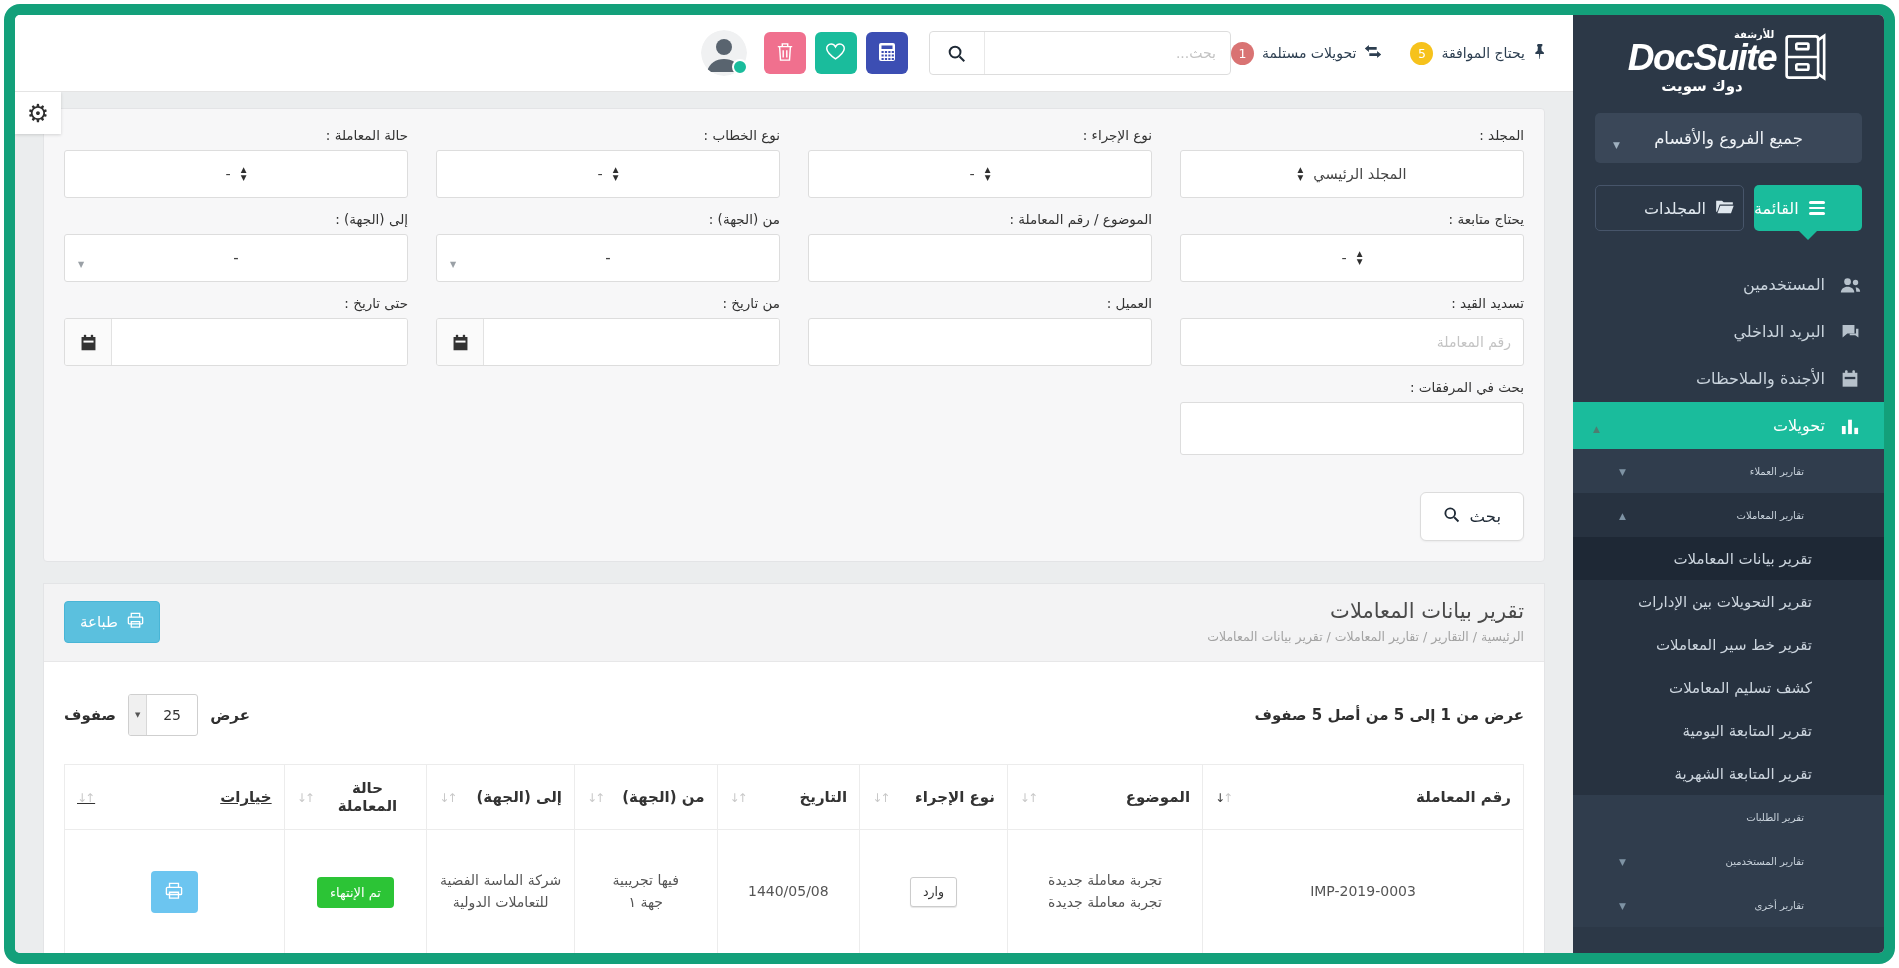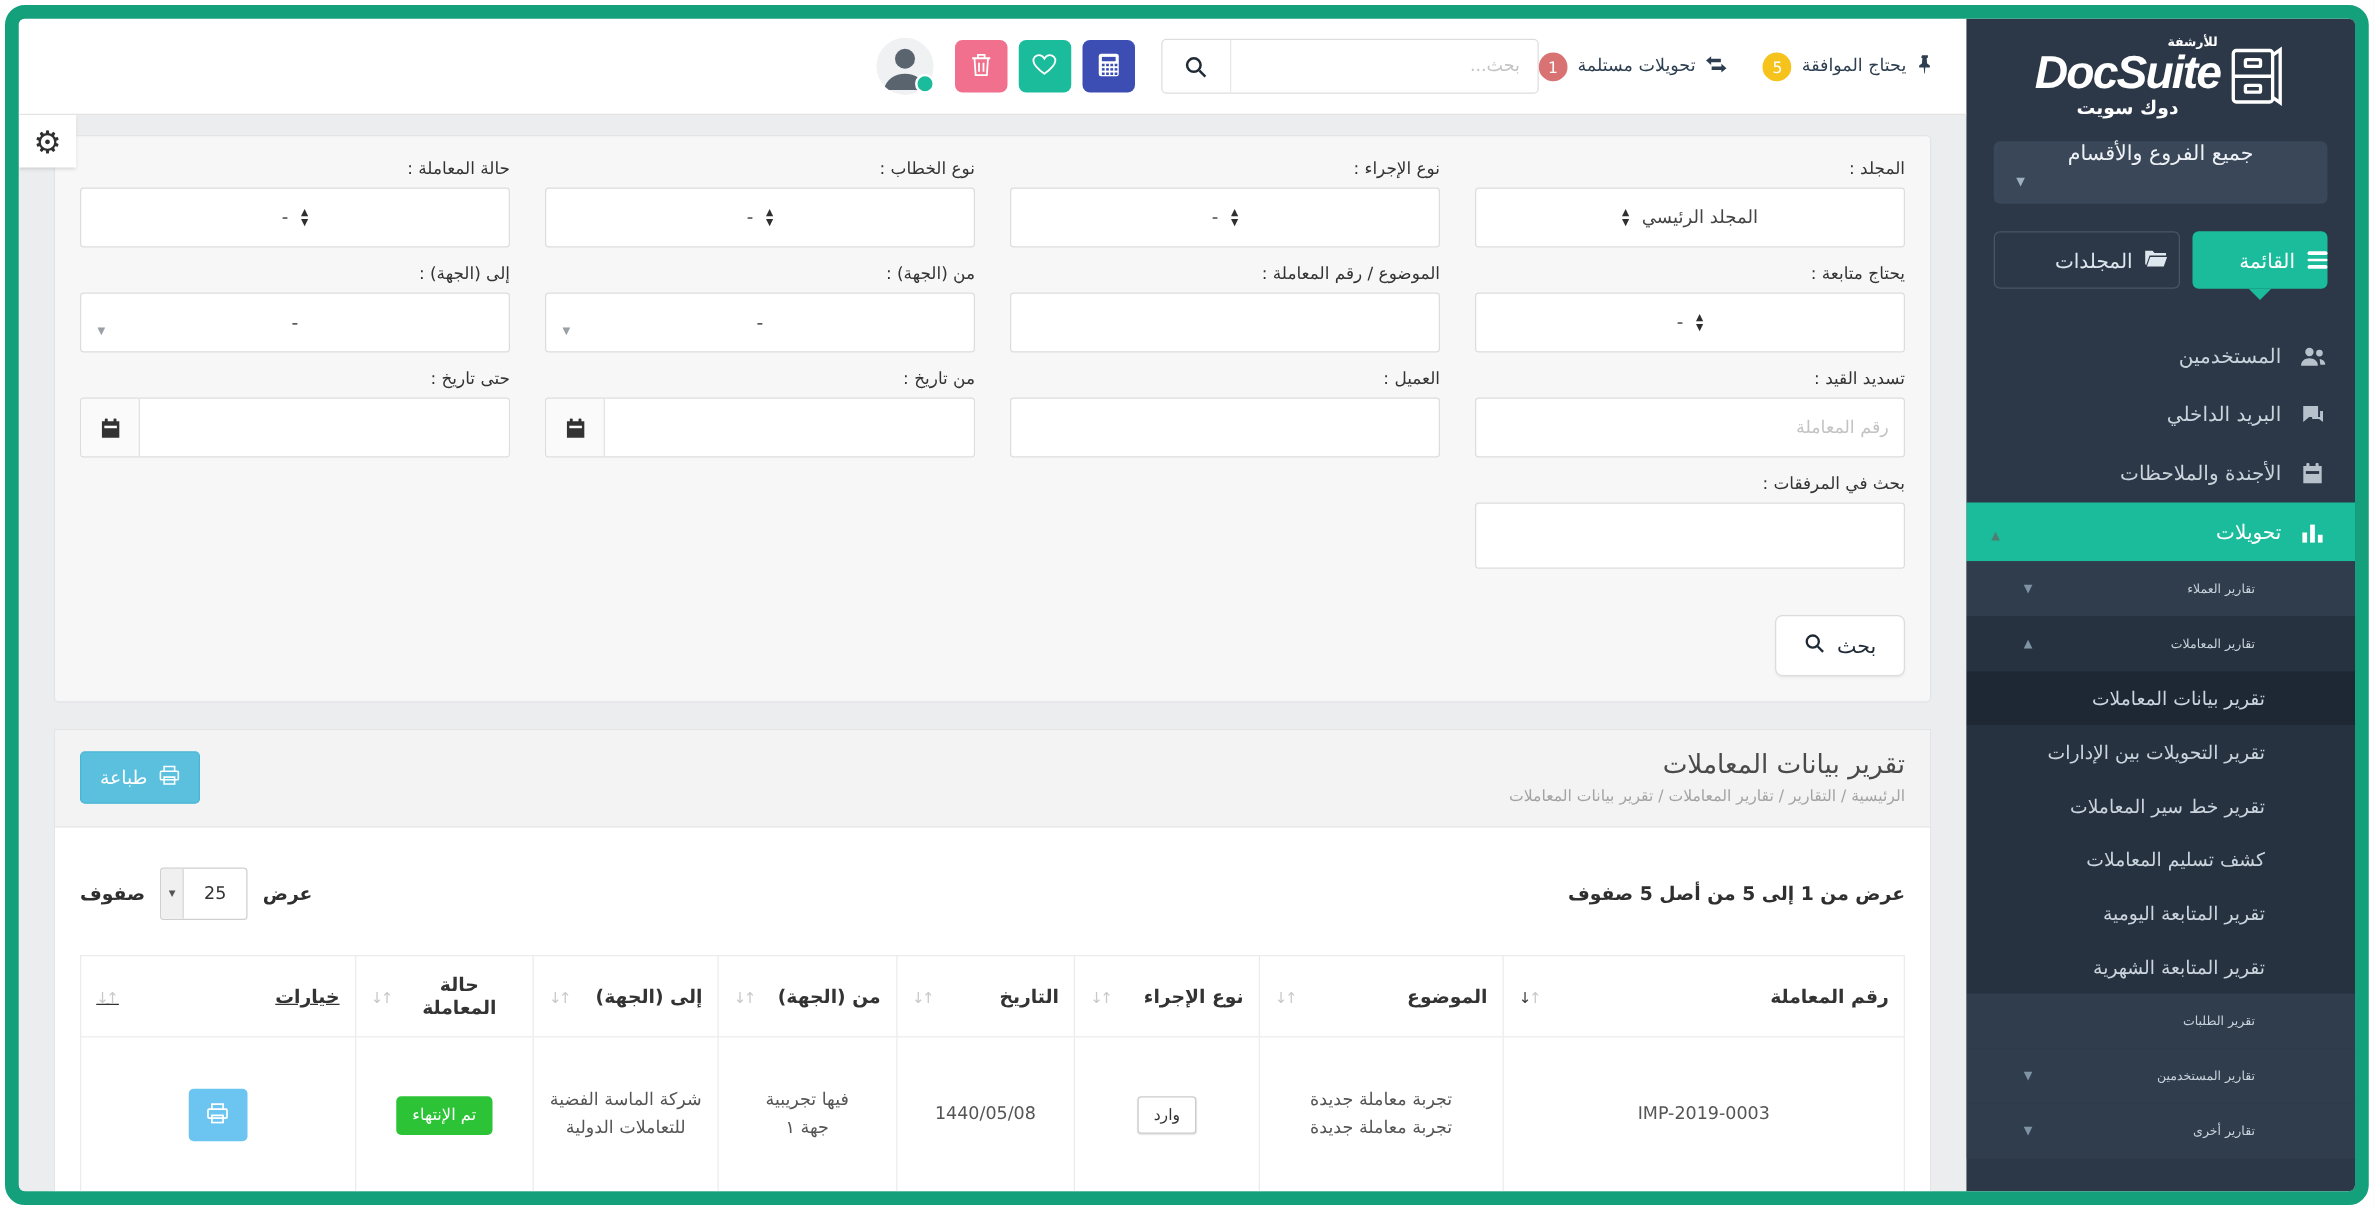--- a/index.html
+++ b/index.html
@@ -4,33 +4,33 @@
 <style>
   html,body{margin:0;padding:0;}
   body{width:1899px;height:968px;position:relative;background:#fff;
        font-family:"DejaVu Sans",sans-serif;overflow:hidden;}
   .frame{position:absolute;inset:4px;border:11px solid #13a07a;border-radius:16px;
          overflow:hidden;display:flex;background:#ebedee;}
 
   
   .sidebar{flex:0 0 311px;width:311px;background:#2c3847;color:#cfd8e0;
            display:flex;flex-direction:column;overflow:hidden;}
-  .logo{margin:16px 0 4px;display:flex;direction:ltr;align-items:center;justify-content:center;gap:7px;color:#fff;}
+  .logo{margin:16px 0 4px;display:flex;direction:ltr;align-items:flex-start;justify-content:center;gap:7px;color:#fff;}
   .logo-text{position:relative;text-align:center;padding-top:8px;}
   .brand{font-family:"Liberation Sans","DejaVu Sans",sans-serif;font-size:37px;font-weight:bold;
          font-style:italic;letter-spacing:-1.5px;line-height:1;display:block;}
   .brand-tag{position:absolute;top:-2px;right:2px;font-size:10px;font-weight:bold;}
   .brand-ar{display:block;font-size:15px;letter-spacing:1px;margin-top:1px;font-weight:bold;}
   .branch{margin:14px 22px 0;background:#3a4758;border-radius:5px;height:50px;display:flex;
-          align-items:flex-start;justify-content:center;position:relative;font-size:16.5px;color:#eef2f6;cursor:pointer;}
+          align-items:center;justify-content:center;position:relative;font-size:16.5px;color:#eef2f6;cursor:pointer;}
   .bchev::before{content:"▼";font-size:9px;color:#9fb0bf;}
   .branch .bchev{position:absolute;left:18px;top:20px;}
   .side-toggle{margin:22px 22px 0;display:flex;gap:10px;}
   .btn-menu{flex:1;background:#1abc9c;color:#fff;border-radius:5px;height:46px;display:flex;
-            align-items:center;justify-content:flex-start;gap:10px;font-size:16px;position:relative;cursor:pointer;}
+            align-items:center;justify-content:flex-end;gap:10px;font-size:16px;position:relative;cursor:pointer;}
   .btn-menu::after{content:"";position:absolute;bottom:-9px;right:50%;transform:translateX(50%);
             border:9px solid transparent;border-top:9px solid #1abc9c;border-bottom:0;}
   .btn-folders{flex:1;background:transparent;border:1px solid #47556a;color:#dfe7ee;border-radius:5px;
             height:44px;display:flex;align-items:center;justify-content:center;gap:9px;font-size:16px;cursor:pointer;padding-left:39px;}
   .menu-ic{display:inline-flex;flex-direction:column;gap:3px;}
   .menu-ic i{display:block;width:16px;height:2.5px;background:#fff;border-radius:2px;}
   .nav{margin-top:30px;display:flex;flex-direction:column;}
   .nav-item{position:relative;height:47px;display:flex;align-items:center;padding:0 22px;
             font-size:16px;color:#c9d3dc;cursor:pointer;flex:0 0 auto;}
   .nav-ic{width:24px;display:flex;justify-content:center;margin-inline-end:13px;color:#b6c1cb;}

